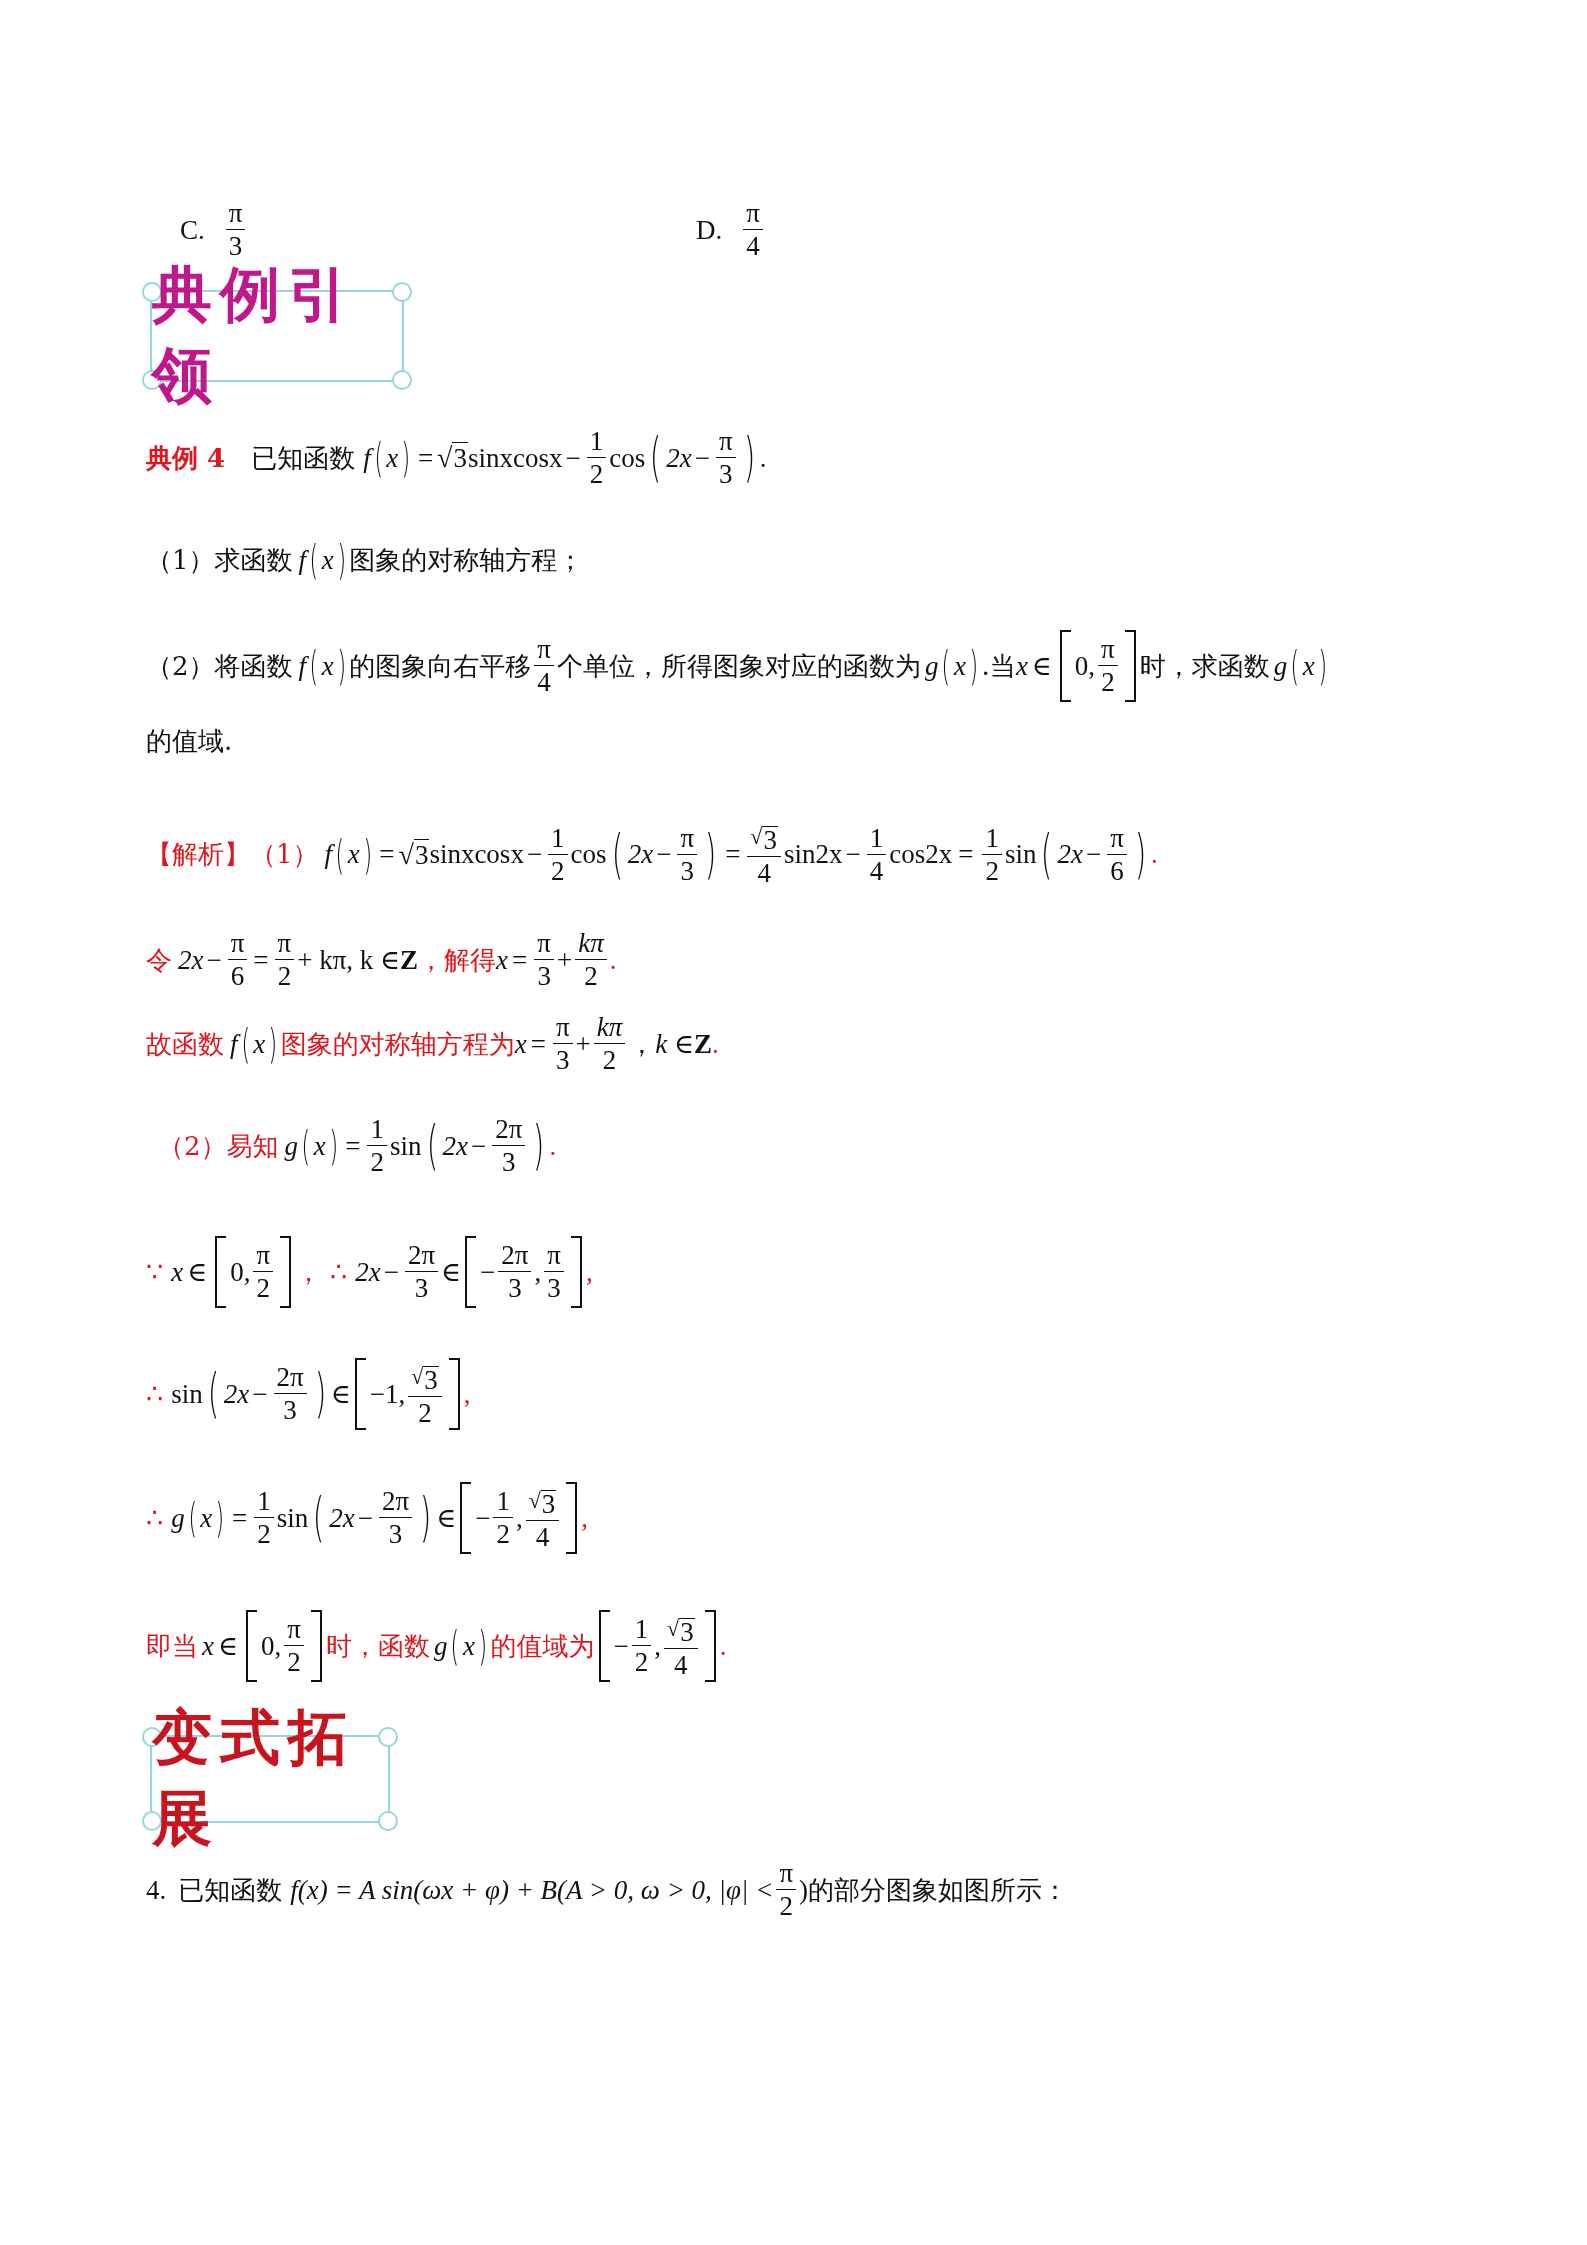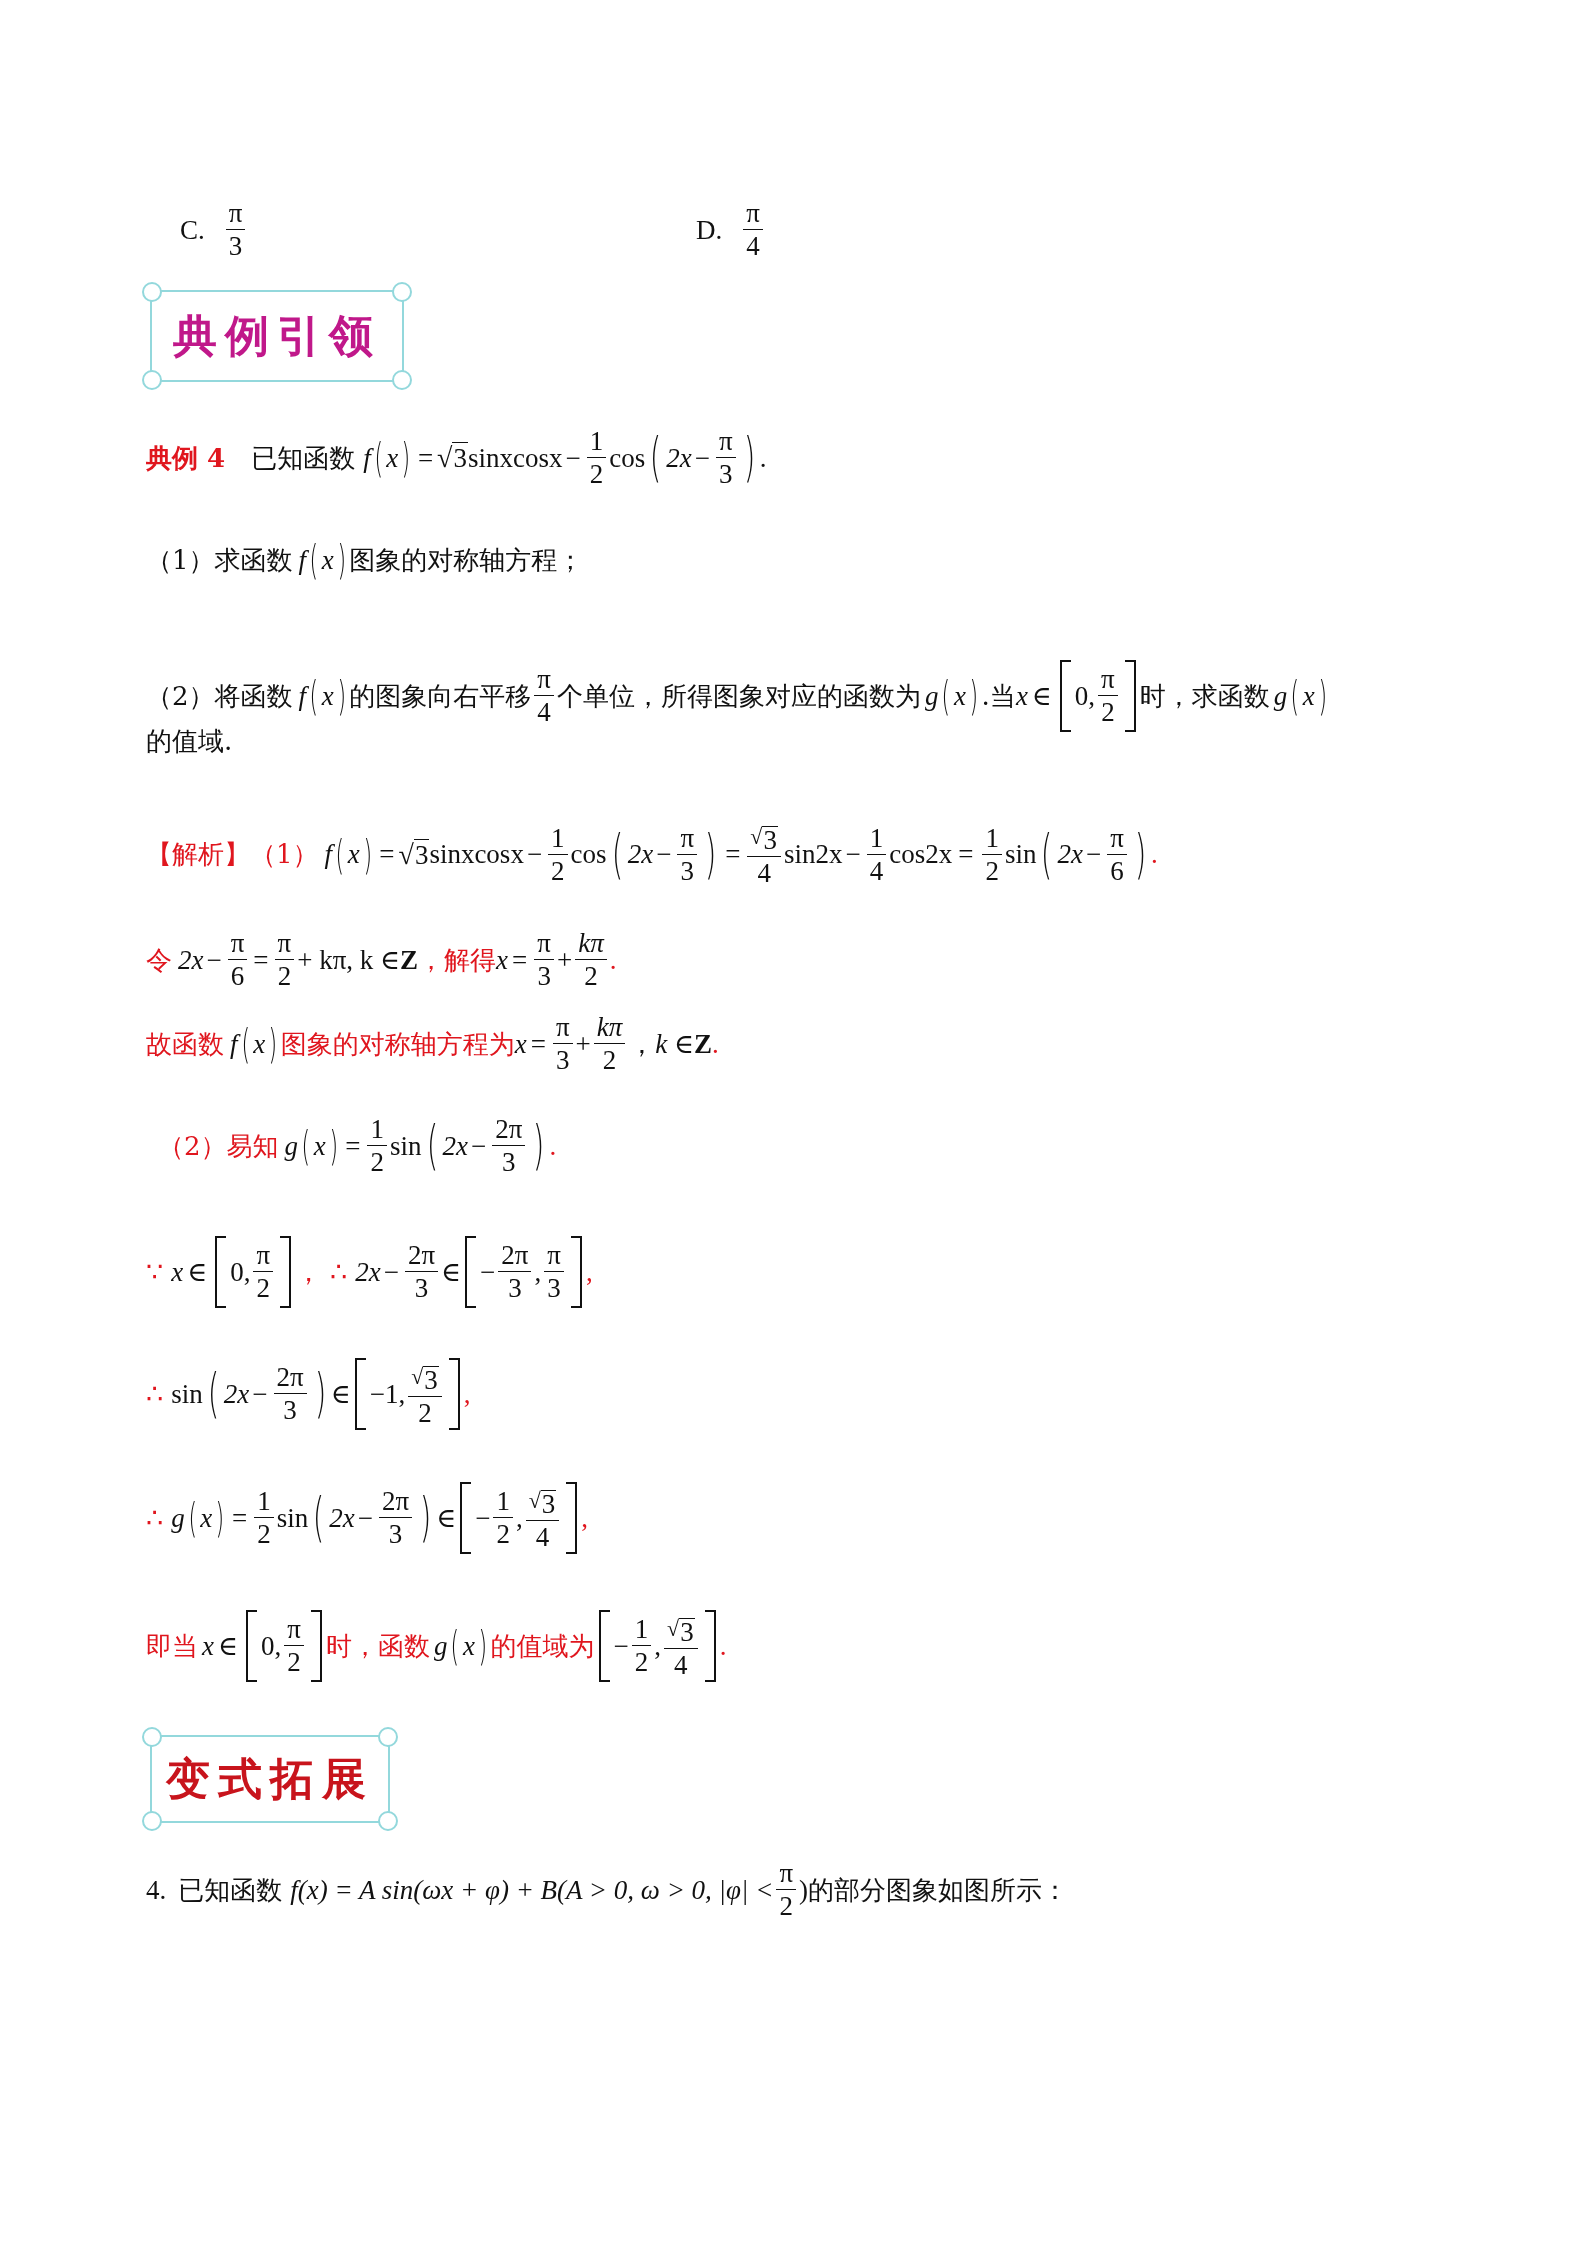--- a/index.html
+++ b/index.html
@@ -22,21 +22,21 @@
     .sqrt .under { border-top: 1.6px solid #111; padding: 0 1px; }
     .title-box { position: absolute; border: 2.5px solid #93d8dc; background: #fff;
                  display: flex; align-items: center; justify-content: center;
                  border-radius: 4px; }
     .title-box .corner { position: absolute; width: 16px; height: 16px; background: #fff;
                          border: 2.5px solid #93d8dc; border-radius: 50%; }
     .title-box .tl { left: -10px; top: -10px; }
     .title-box .tr { right: -10px; top: -10px; }
     .title-box .bl { left: -10px; bottom: -10px; }
     .title-box .br { right: -10px; bottom: -10px; }
-    .title-text { font-family: "DejaVu Serif", serif; font-weight: bold; font-size: 44px; letter-spacing: 8px; position: relative; z-index: 2; }
+    .title-text { font-family: "DejaVu Serif", serif; font-weight: bold; font-size: 60px; letter-spacing: 8px; position: relative; z-index: 2; }
     .cn { font-family: "DejaVu Serif", "Liberation Serif", serif; font-size: 26px; }
   </style>
 </head>
 <body>
 
 <div class="row" style="left:180px; top:200px;">
   <span style="margin-right:18px;">C.</span>
   <span class="frac">
     <span class="num">π</span>
       <span class="den">3</span>
@@ -90,21 +90,21 @@
 
 <div class="row" style="top:540px;">
   <span class="cn">（1）求函数</span>
   <span class="it" style="margin-left:6px;">f</span>
     <span class="paren small">(</span>
     <span class="it">x</span>
     <span class="paren small">)</span>
   <span class="cn">图象的对称轴方程；</span>
 </div>
 
-<div class="row" style="top:660px;align-items:center;">
+<div class="row" style="top:630px;align-items:center;">
   <span class="cn">（2）将函数</span>
   <span class="it" style="margin-left:6px;">f</span>
     <span class="paren small">(</span>
     <span class="it">x</span>
     <span class="paren small">)</span>
   <span class="cn">的图象向右平移</span>
   <span class="frac">
       <span class="num">π</span>
       <span class="den">4</span>
     </span>

